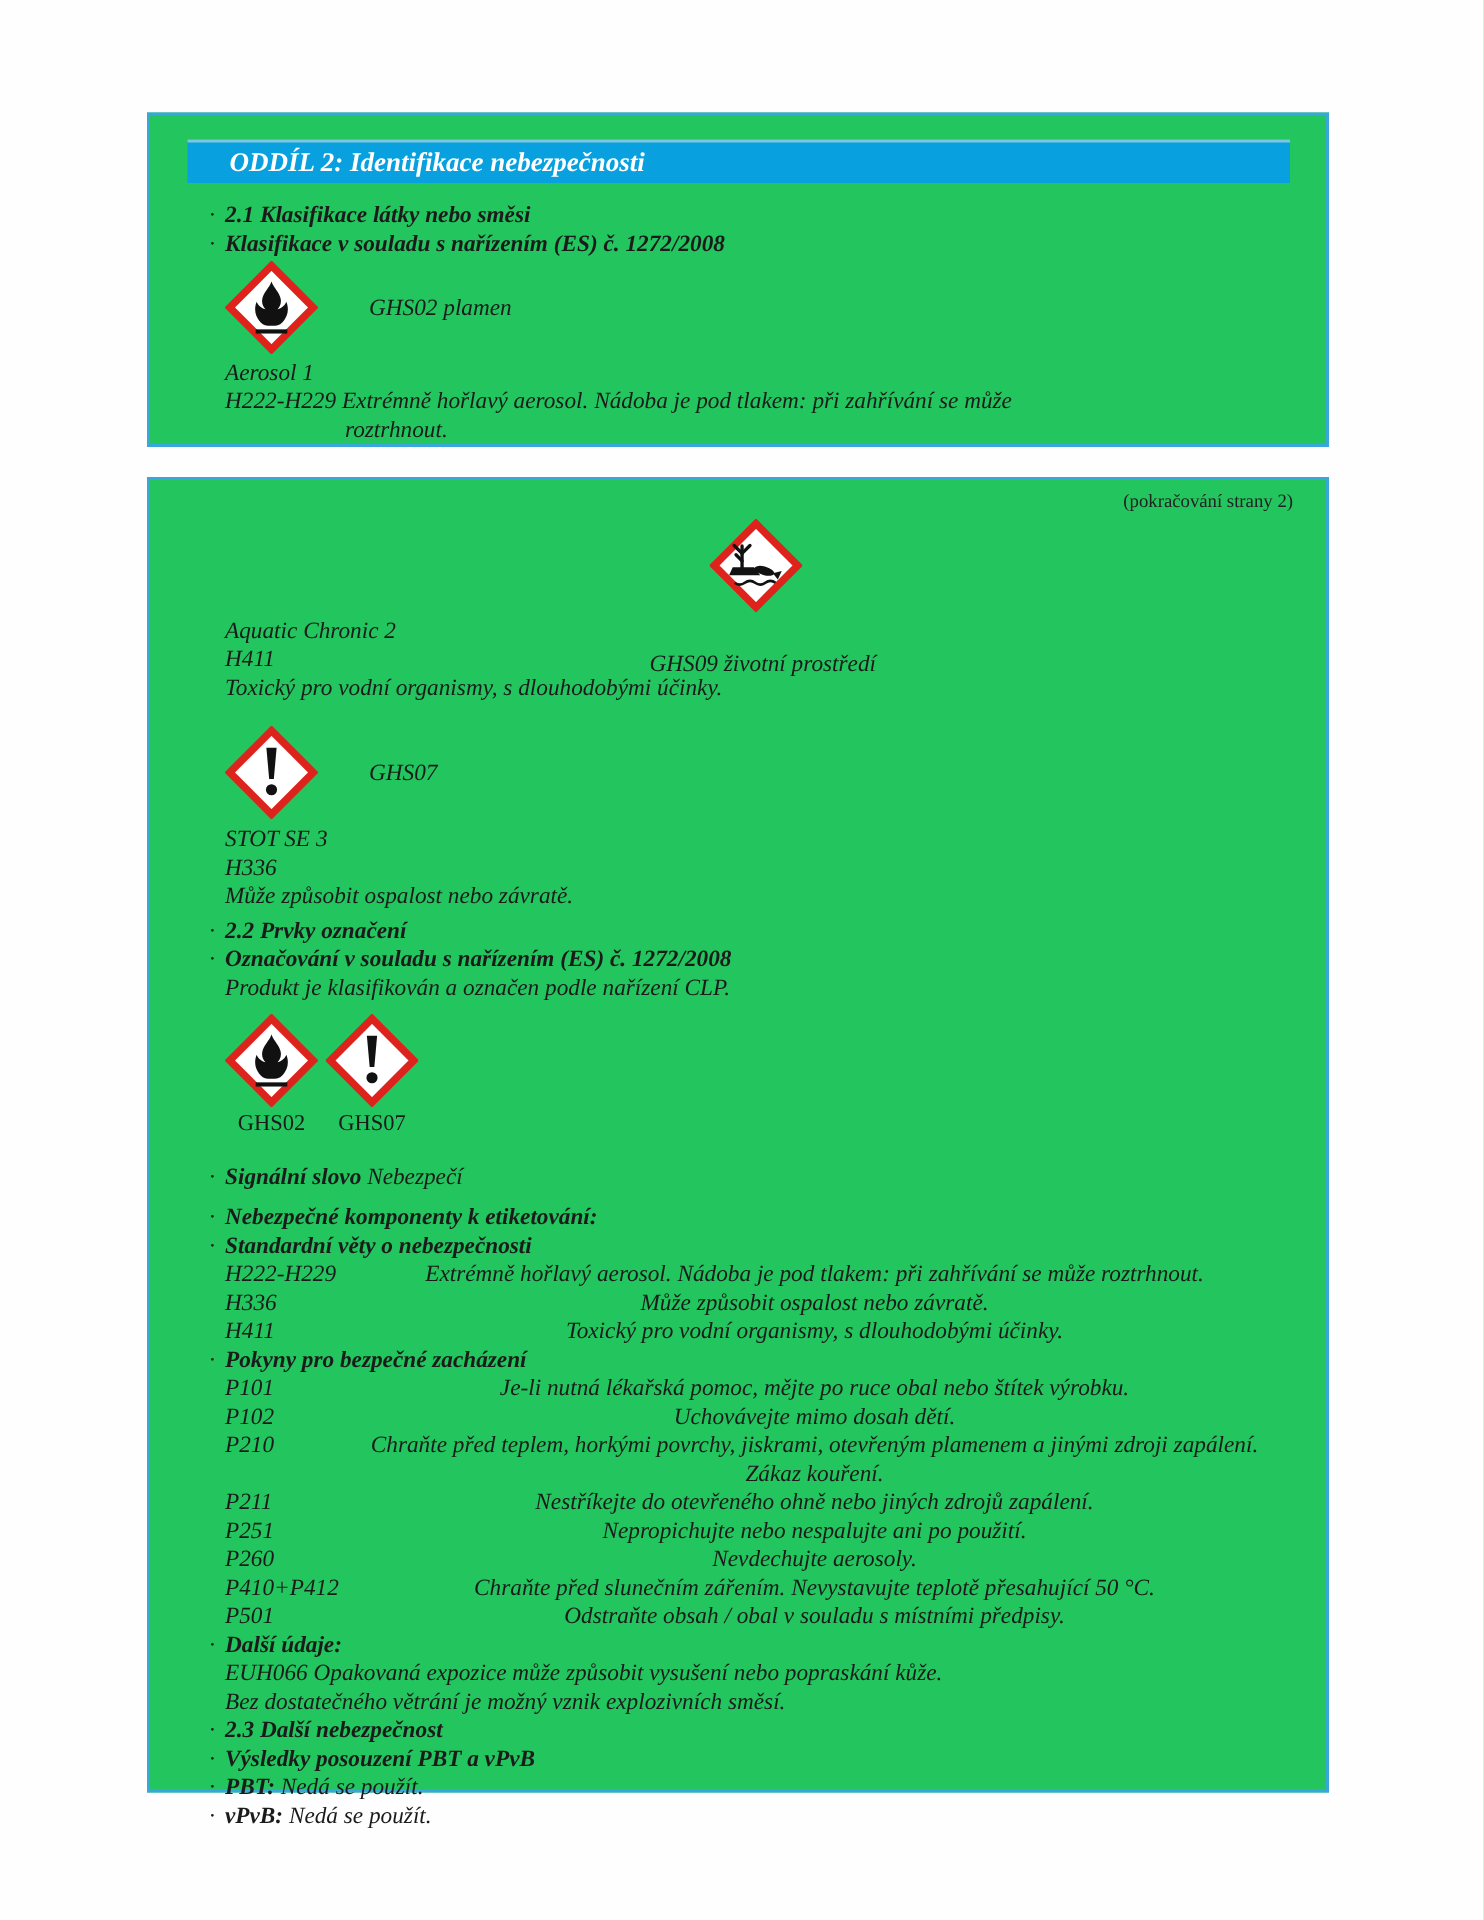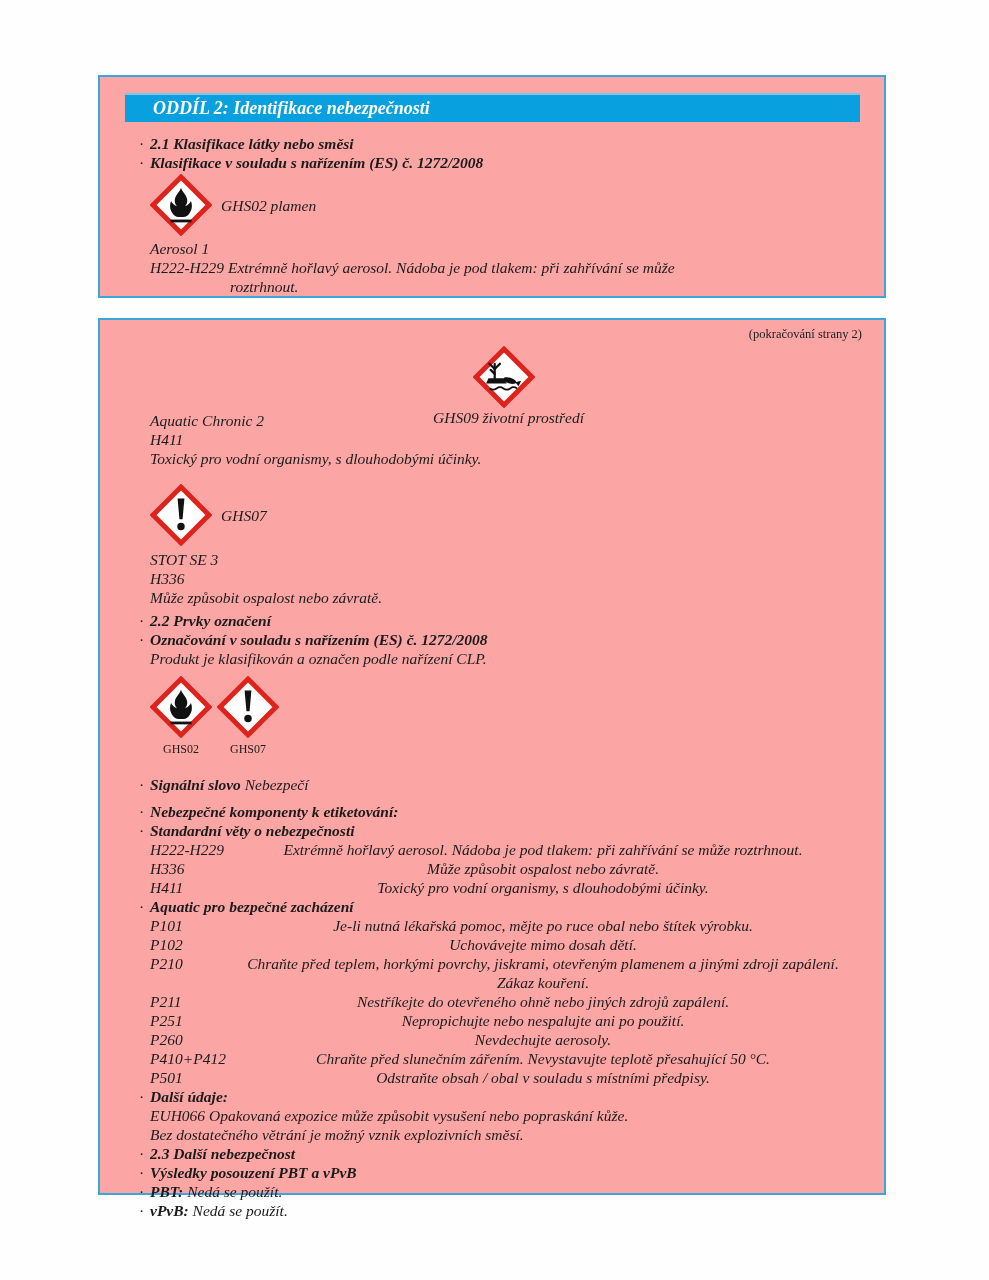--- a/index.html
+++ b/index.html
@@ -6,21 +6,21 @@
   body {
     width:989px; height:1280px; position:relative;
     font-family:"Liberation Serif", serif;
     color:#1b1b1b;
     -webkit-font-smoothing:antialiased;
   }
   .page { position:relative; width:989px; height:1280px; background:#fffefe; overflow:hidden; }
 
   .box {
     position:absolute; left:98px; width:788px;
-    border:2px solid #3aa6dc; background:#fca5a5;
+    border:2px solid #3aa6dc; background:#22c55e;
     box-sizing:border-box;
   }
   #box1 { top:75px; height:223px; }
   #box2 { top:318px; height:877px; }
 
   .bar {
     margin:16px 24px 0 25px; height:27px;
     background:#09a0e0; color:#ffffff;
     font-weight:bold; font-style:italic;
     font-size:18px; line-height:27px;
@@ -41,21 +41,21 @@
     content:"·";
     position:absolute; left:-11px; top:0;
     font-style:normal; font-weight:normal; color:#1b1b1b;
   }
 
   .cont-note {
     position:absolute; top:6px; right:22px;
     font-style:normal; font-size:12.5px; line-height:16px; color:#222;
   }
 
-  .picto-line { display:flex; align-items:center; height:62px; }
+  .picto-line { display:flex; align-items:center; height:62px;gap:25px; }
   .picto-line .plabel { margin-left:9px; }
   .p-l1 { margin:2px 0 3px; }           
   .p-r1 { margin:26px 0 3px;flex-direction:column; }          
   .p-r2 { margin:16px 0 4px; }          
   .picto { width:62px; height:62px; flex:none; display:block; }
 
   .crow { display:flex;flex-direction:column; }
   .crow .cat  { width:133px; flex:none; }
   .crow .code { width:80px;  flex:none; }
   .crow .ctxt { flex:1; }
@@ -64,21 +64,21 @@
   .srow { display:flex; }
   .srow .scode { width:78px; flex:none; }
   .srow .stxt  { flex:1; white-space:pre-wrap;text-align:center; }
 
   .mt4  { margin-top:4px; }
   .mt8  { margin-top:8px; }
   .mt16 { margin-top:16px; }
 
   .trio { display:flex; gap:5px; margin-top:8px; }
   .tcell { width:62px; text-align:center; }
-  .tcell .tlabel { font-style:normal; font-size:12px; line-height:19px; display:block; margin-top:2px; }
+  .tcell .tlabel { font-style:normal; font-size:15px; line-height:19px; display:block; margin-top:2px; }
 
   .svgdefs { position:absolute; width:0; height:0; overflow:hidden; }
 </style>
 </head>
 <body>
 
 <svg class="svgdefs" aria-hidden="true">
   <defs>
     <g id="sym-diamond">
       <path d="M50 5 L95 50 L50 95 L5 50 Z" fill="#ffffff" stroke="#dd231c" stroke-width="8"></path>
@@ -191,21 +191,21 @@
       </div>
       <div class="srow">
         <span class="scode">H336</span>
         <span class="stxt">Může způsobit ospalost nebo závratě.</span>
       </div>
       <div class="srow">
         <span class="scode">H411</span>
         <span class="stxt">Toxický pro vodní organismy, s dlouhodobými účinky.</span>
       </div>
 
-      <div class="ln b bullet">Aquatic pro bezpečné zacházení</div>
+      <div class="ln b bullet">Pokyny pro bezpečné zacházení</div>
       <div class="srow">
         <span class="scode">P101</span>
         <span class="stxt">Je-li nutná lékařská pomoc, mějte po ruce obal nebo štítek výrobku.</span>
       </div>
       <div class="srow">
         <span class="scode">P102</span>
         <span class="stxt">Uchovávejte mimo dosah dětí.</span>
       </div>
       <div class="srow">
         <span class="scode">P210</span>

